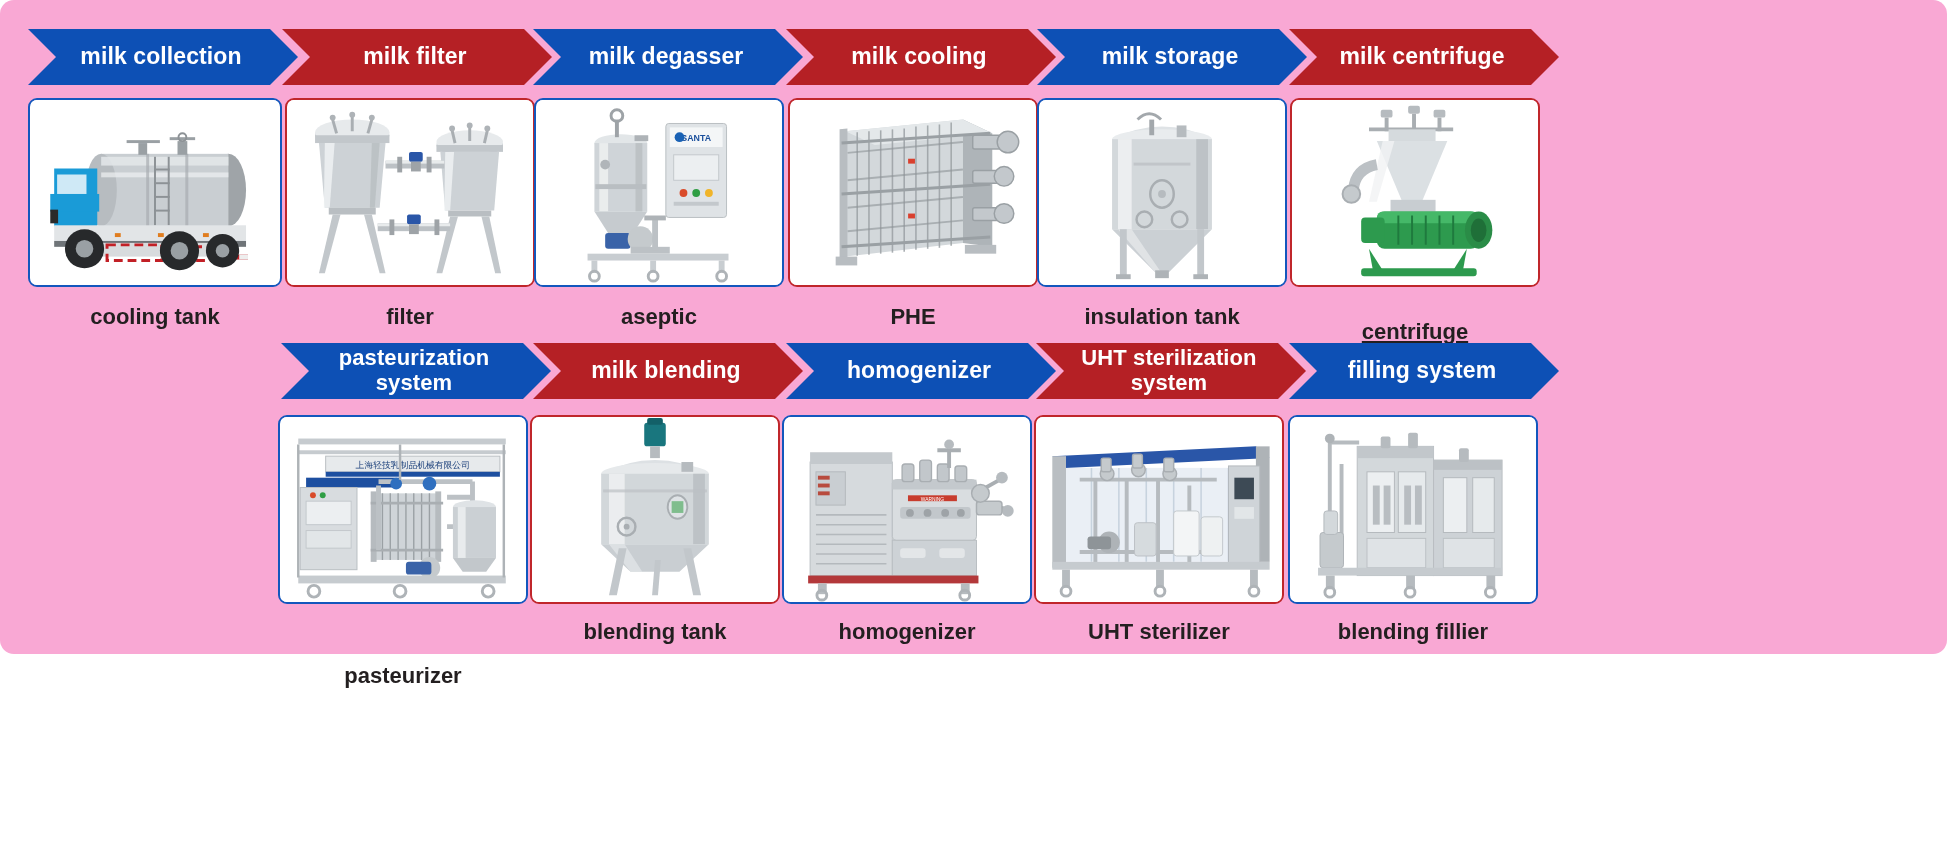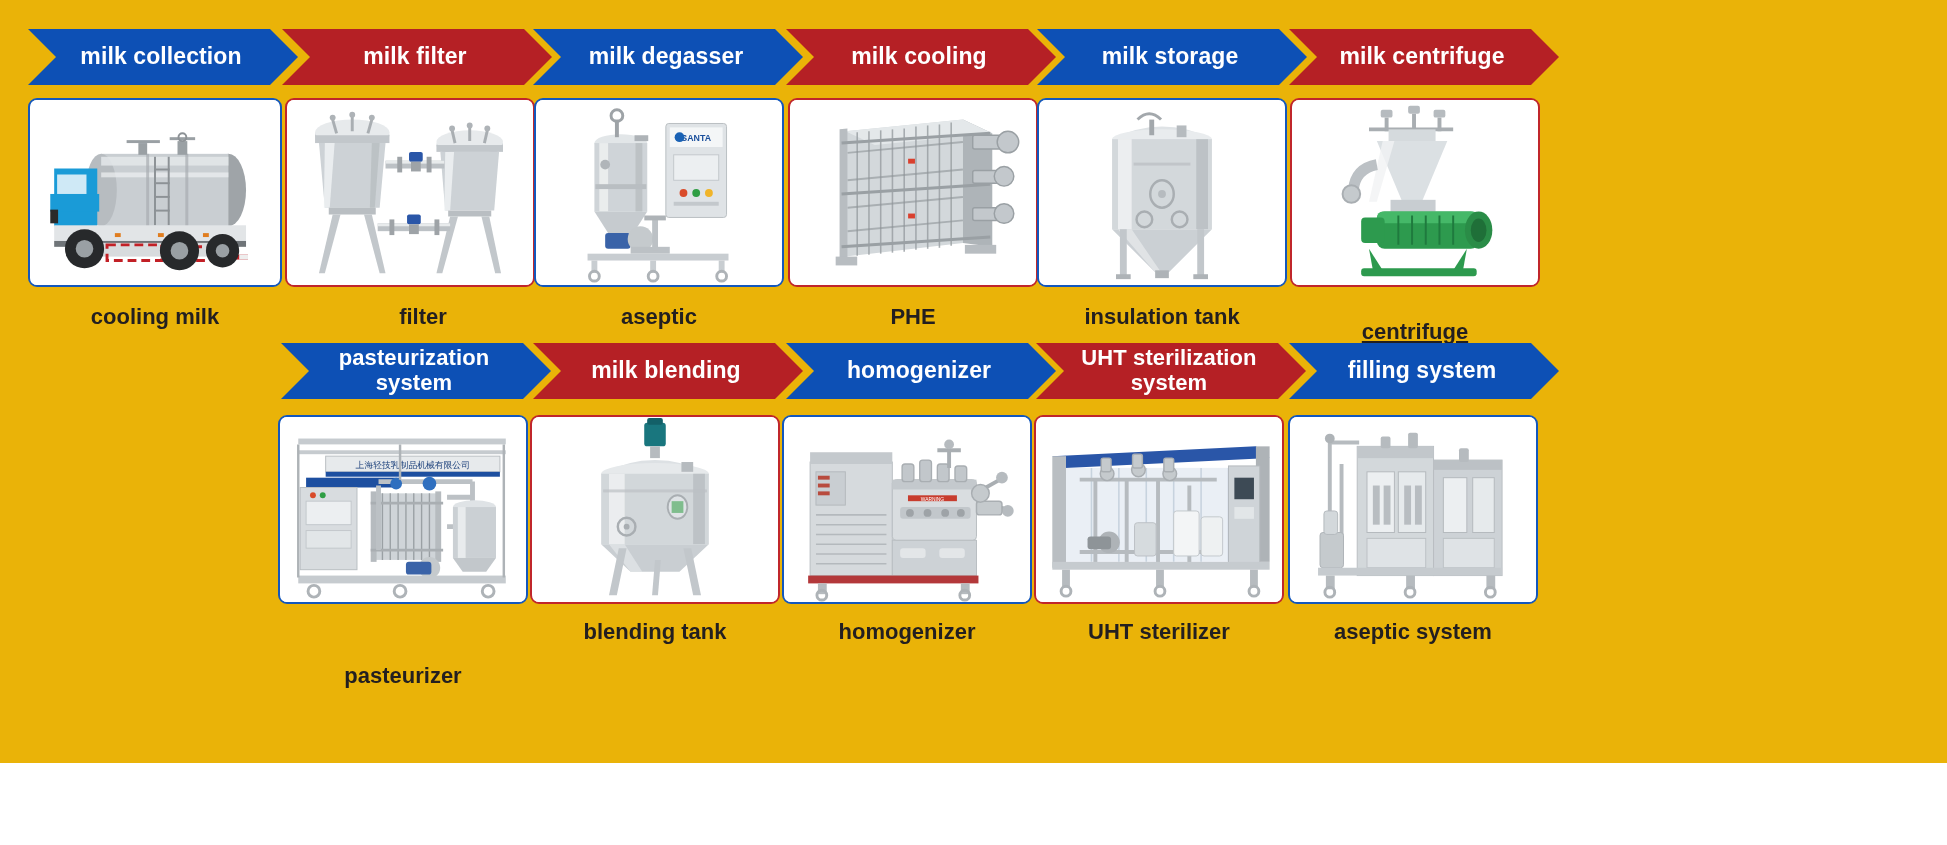--- a/index.html
+++ b/index.html
@@ -3,21 +3,21 @@
 <meta charset="utf-8">
 <style>
   * { box-sizing: border-box; margin: 0; padding: 0; }
   html, body {
     width: 1947px;
     height: 845px;
     background: #ffffff;
     font-family: "Liberation Sans", sans-serif;
     overflow: hidden;
   }
-  #diagram { position: relative; width: 1947px; height: 763px; background: #eab308; }
+  #diagram { position: relative; width: 1947px; height: 654px; background: #f9a8d4; border-radius: 14px; }
 
   
   .arrow {
     position: absolute;
     height: 56px;
     display: flex;
     align-items: center;
     justify-content: center;
     text-align: center;
     color: #ffffff;
@@ -381,22 +381,22 @@
             <path d="M164 118 v30"></path>
         </g>
         <rect x="70" y="120" width="24" height="26" rx="4" fill="#2d9a4e"></rect>
         <path d="M78 152 l14 22 h-10 z" fill="#2d9a4e"></path>
         <path d="M178 152 l-14 22 h10 z" fill="#2d9a4e"></path>
         <rect x="70" y="172" width="118" height="8" rx="3" fill="#2d9a4e"></rect>
       </g>
     </svg>
   </div>
 
-  <div class="caption" style="left:28px;  top:304px; width:254px;"><span>cooling milk</span></div>
-  <div class="caption" style="left:298px; top:304px; width:250px;"><span>filter</span></div>
+  <div class="caption" style="left:28px;  top:304px; width:254px;"><span>cooling tank</span></div>
+  <div class="caption" style="left:285px; top:304px; width:250px;"><span>filter</span></div>
   <div class="caption" style="left:534px; top:304px; width:250px;"><span>aseptic</span></div>
   <div class="caption" style="left:788px; top:304px; width:250px;"><span>PHE</span></div>
   <div class="caption" style="left:1037px;top:304px; width:250px;"><span>insulation tank</span></div>
   <div class="caption" style="left:1290px;top:319px; width:250px;text-decoration:underline;"><span>centrifuge</span></div>
 
   <div class="arrow red" style="left:533px;  top:343px; width:270px;">
     <span>milk blending</span>
   </div>
   <div class="arrow blue" style="left:281px;  top:343px; width:270px; font-size:22px;">
     <span>pasteurization system</span>
@@ -711,15 +711,15 @@
           <circle cx="122" cy="179" r="5"></circle>
           <circle cx="204" cy="179" r="5"></circle>
         </g>
     </svg>
   </div>
 
   <div class="caption" style="left:278px; top:619px; width:250px;margin-top:44px;"><span>pasteurizer</span></div>
   <div class="caption" style="left:530px; top:619px; width:250px;"><span>blending tank</span></div>
   <div class="caption" style="left:782px; top:619px; width:250px;"><span>homogenizer</span></div>
   <div class="caption" style="left:1034px;top:619px; width:250px;"><span>UHT sterilizer</span></div>
-  <div class="caption" style="left:1288px;top:619px; width:250px;"><span>aseptic system</span></div>
+  <div class="caption" style="left:1288px;top:619px; width:250px;"><span>blending fillier</span></div>
 
 </div>
 
 </body></html>

